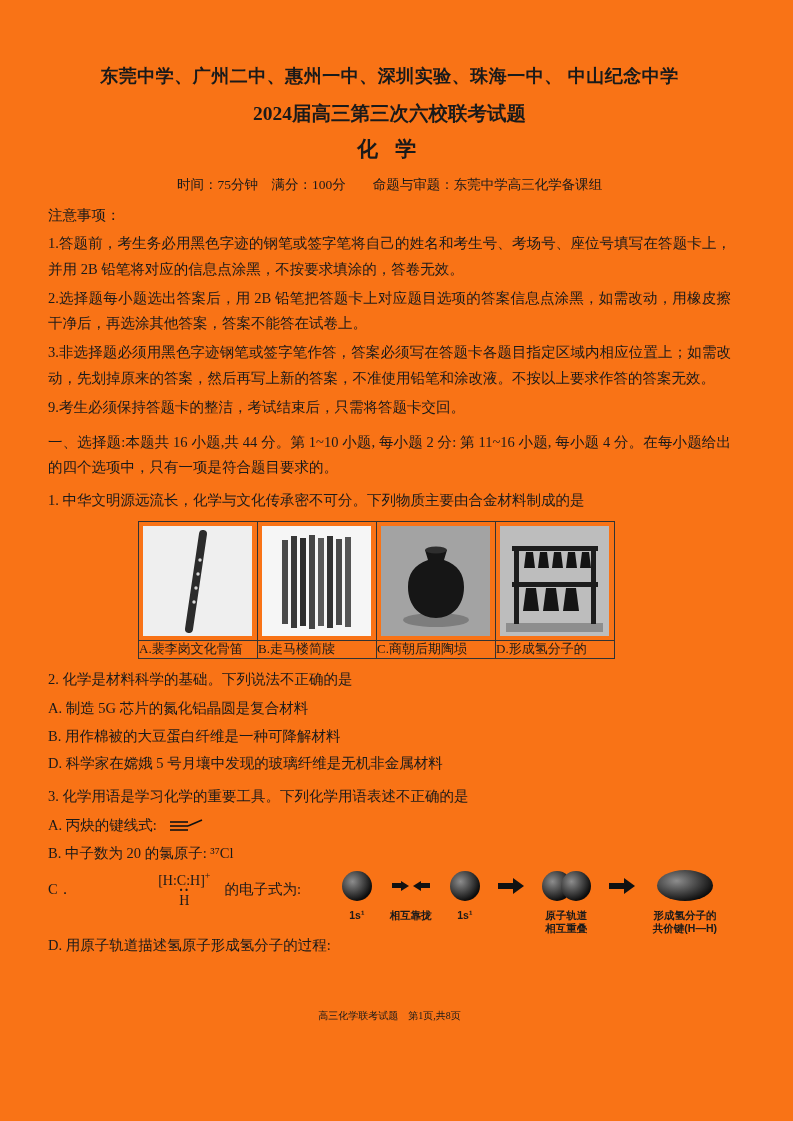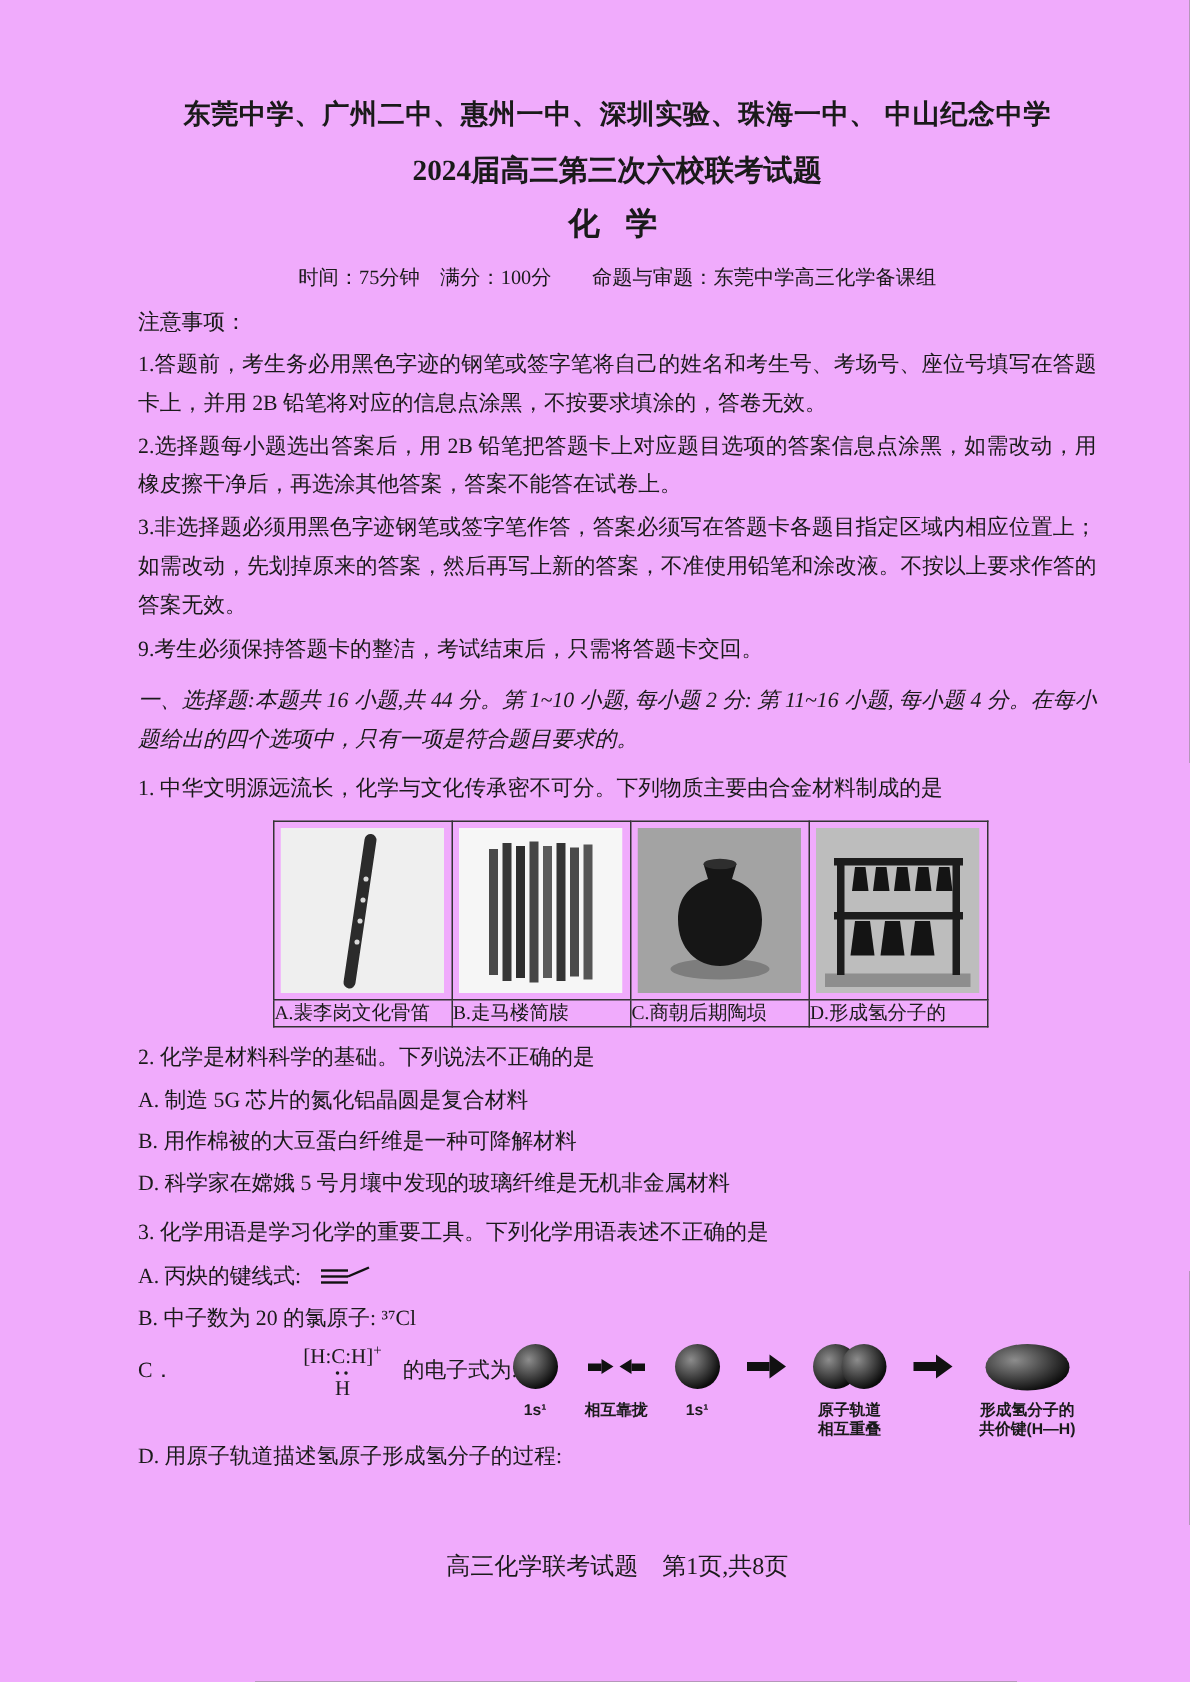--- a/index.html
+++ b/index.html
@@ -1,35 +1,35 @@
 <!DOCTYPE html>
 <html><head>
 <meta charset="utf-8">
 <style>
   * { margin: 0; padding: 0; box-sizing: border-box; }
   html, body { background: #888; }
   .page {
     width: 793px; height: 1121px;
     margin: 0 auto;
-    background: #f0abfc;
+    background: #f97316;
     color: #1a1a1a;
     font-family: "Liberation Serif", "DejaVu Serif", serif;
     font-size: 14.5px;
-    padding: 48px 62px 0 92px;
+    padding: 48px 62px 0 48px;
     overflow: hidden;
     position: relative;
   }
   .schools { text-align: center; font-weight: 700; font-size: 18px; margin-top: 16px; letter-spacing: 0.5px; }
   .title   { text-align: center; font-weight: 700; font-size: 19.5px; margin-top: 12px; }
   .subject { text-align: center; font-weight: 700; font-size: 21px; margin-top: 8px; letter-spacing: 6px; }
   .meta    { text-align: center; font-size: 13.5px; margin-top: 13px; margin-bottom: 8px; }
   .para { line-height: 1.78; text-align: justify; margin: 3px 0; }
   .notice-head { line-height: 1.8; margin-top: 2px; }
   .masses { margin-top: 7px; }
-  .section-head { margin-top: 9px; font-style: italic; }
+  .section-head { margin-top: 9px; }
   .q-stem { margin-top: 7px; }
   .opt { margin: 2px 0; }
 
   
   .q1-table {
     border-collapse: collapse;
     margin: 7px 0 8px 90px;
     table-layout: fixed;
     width: 426px;
   }
@@ -87,21 +87,21 @@
   }
   .approach { display: flex; align-items: center; gap: 4px; }
   .arr { display: flex; align-items: center; }
   .arr .tail { display: block; width: 9px; height: 5px; background: #111; }
   .arr .head-r { display: block; width: 0; height: 0; border-top: 5px solid transparent; border-bottom: 5px solid transparent; border-left: 8px solid #111; }
   .arr .head-l { display: block; width: 0; height: 0; border-top: 5px solid transparent; border-bottom: 5px solid transparent; border-right: 8px solid #111; }
   .bigarr { display: flex; align-items: center; }
   .bigarr .tail { display: block; width: 15px; height: 6px; background: #111; }
   .bigarr .head-r { display: block; width: 0; height: 0; border-top: 8px solid transparent; border-bottom: 8px solid transparent; border-left: 11px solid #111; }
 
-  .foot { text-align: center; font-size: 16px; margin-top: 16px; }
+  .foot { text-align: center; font-size: 10px; margin-top: 16px; }
 </style>
 </head>
 <body>
 
 <div class="page">
 
   <div class="schools">东莞中学、广州二中、惠州一中、深圳实验、珠海一中、 中山纪念中学</div>
   <div class="title">2024届高三第三次六校联考试题</div>
   <div class="subject">化 学</div>
   <div class="meta">时间：75分钟　满分：100分　　命题与审题：东莞中学高三化学备课组</div>

